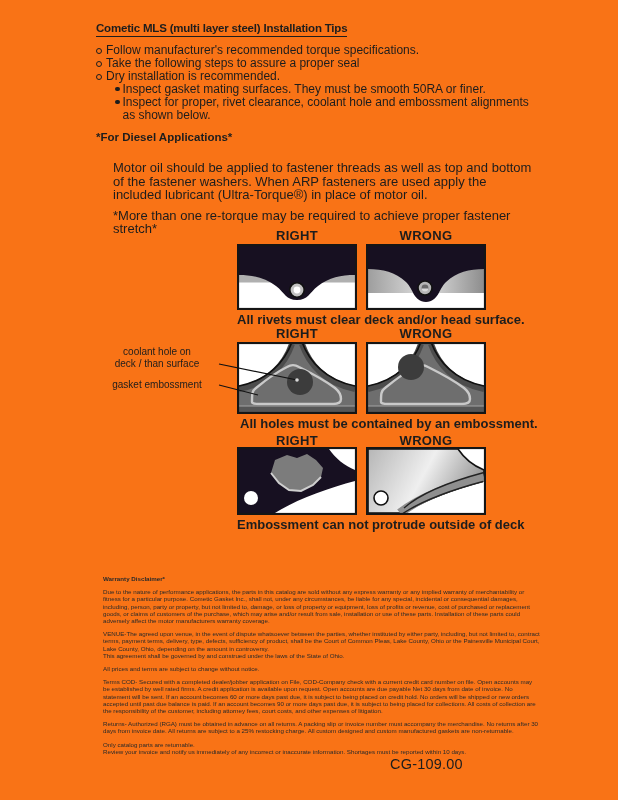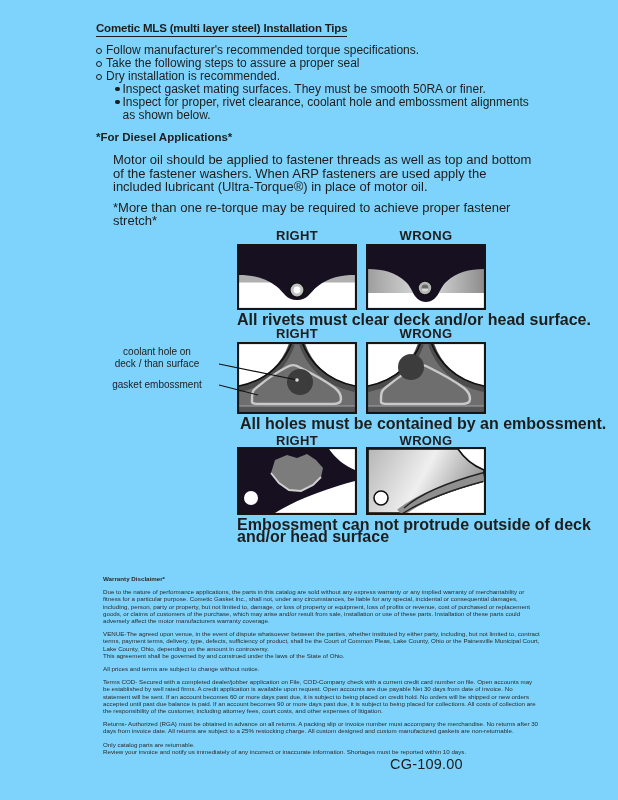--- a/index.html
+++ b/index.html
@@ -1,37 +1,37 @@
 <!DOCTYPE html>
 <html style="--ink: #1d1d1d; --fineprint: #2a2a2a; --diagram-black: #171021; --deck-gray: #b0b0b0; --body-gray: #6e6e6e; --bore-band: #4c4c4c; --emboss-line: #c9c9c9; --hole-gray: #3c3c3c; --panel-border: #151515;"><head>
 <meta charset="utf-8">
 <style>
   html,body{margin:0;padding:0;background:#ffffff;}
-  .page{position:relative;width:618px;height:800px;background:#7dd3fc;overflow:hidden;
+  .page{position:relative;width:618px;height:800px;background:#f97316;overflow:hidden;
         font-family:"Liberation Sans",sans-serif;color:var(--ink,#1d1d1d);}
   
   .top-text{position:absolute;left:96px;top:18px;width:442px;}
   .doc-title{display:inline-block;font-size:11.5px;font-weight:bold;letter-spacing:-0.2px;
              border-bottom:1.5px solid var(--ink,#1d1d1d);padding-bottom:2px;margin-bottom:7px;}
   .tip-list{margin-bottom:9px;}
   .tip-row{display:flex;align-items:flex-start;line-height:13px;font-size:12px;}
   .tip-row.sub{margin-left:19px;}
   .b-open{flex:0 0 auto;width:4px;height:4px;border:1px solid var(--ink,#1d1d1d);border-radius:50%;
           margin:3.5px 4px 0 0;}
   .b-fill{flex:0 0 auto;width:4.5px;height:4.5px;background:var(--ink,#1d1d1d);border-radius:50%;
           margin:3.5px 3px 0 0;}
-  .diesel-heading{font-size:11.5px;font-weight:bold;margin-bottom:10px;}
+  .diesel-heading{font-size:11.5px;font-weight:bold;margin-bottom:18px;}
   .para{font-size:13px;line-height:13.5px;margin-bottom:7px;margin-left:17px;}
   
   .diagrams{position:absolute;left:96px;top:228px;width:420px;height:335px;}
   .dg-label{position:absolute;width:120px;text-align:center;font-size:13px;font-weight:bold;
             letter-spacing:0.3px;}
   .panel{position:absolute;width:120px;}
   .panel svg{display:block;}
-  .dg-caption{position:absolute;font-size:16px;font-weight:bold;line-height:12px;white-space:nowrap;}
+  .dg-caption{position:absolute;font-size:13px;font-weight:bold;line-height:12px;white-space:nowrap;text-align:center;}
   .ann{position:absolute;left:0;width:122px;text-align:center;font-size:10px;line-height:11.5px;}
   .leaders{position:absolute;left:0;top:0;pointer-events:none;}
   
   .f-black{fill:var(--diagram-black,#171021);}
   .f-deck{fill:var(--deck-gray,#b0b0b0);}
   .f-body{fill:var(--body-gray,#6e6e6e);}
   .f-hole{fill:var(--hole-gray,#3c3c3c);}
   .s-border{fill:none;stroke:var(--panel-border,#151515);stroke-width:2.2;}
   .s-emboss{fill:none;stroke:var(--emboss-line,#c9c9c9);stroke-width:2.4;}
   .s-band{fill:none;stroke:var(--bore-band,#4c4c4c);stroke-width:6;}
@@ -184,21 +184,20 @@
         <path d="M2,2 L92,2 C98,11 108,19 118,23 L118,34 C92,41 60,52 38,66 L2,66 Z" fill="url(#gradBand)" stroke="#111" stroke-width="1.6"></path>
         <path d="M118,30 C88,38 54,50 34,66" fill="none" stroke="#8f8f8f" stroke-width="9"></path>
         <path d="M118,25.5 C88,33.5 56,45 38,61" fill="none" stroke="#222" stroke-width="1.3"></path>
         <path d="M117,34.5 C87,42.5 52,55 31,70.5" fill="none" stroke="#222" stroke-width="1.3"></path>
         <circle cx="15" cy="51" r="7" fill="#ffffff" stroke="#111" stroke-width="1.6"></circle>
         <rect x="1" y="1" width="118" height="66" class="s-border"></rect>
       </svg>
     </div>
     <div class="dg-caption" style="left:141px;top:291px;">
       <div>Embossment can not protrude outside of deck</div>
-      <div>and/or head surface</div>
     </div>
   </div>
 
   <div class="fineprint">
     <div class="fp-h">Warranty Disclaimer*</div>
     <div class="fp-p">Due to the nature of performance applications, the parts in this catalog are sold without any express warranty or any implied warranty of merchantability or fitness for a particular purpose.  Cometic Gasket Inc., shall not, under any circumstances, be liable for any special, incidental or consequential damages, including, person, party or property, but not limited to, damage, or loss of property or equipment, loss of profits or revenue, cost of purchased or replacement goods, or claims of customers of the purchase, which may arise and/or result from sale, installation or use of these parts.  Installation of these parts could adversely affect the motor manufacturers warranty coverage.</div>
     <div>VENUE-The agreed upon venue, in the event of dispute whatsoever between the parties, whether instituted by either party, including, but not limited to, contract terms, payment terms, delivery, type, defects, sufficiency of product, shall be the Court of Common Pleas, Lake County, Ohio or the Painesville Municipal Court, Lake County, Ohio, depending on the amount in controversy.</div>
     <div class="fp-p">This agreement shall be governed by and construed under the laws of the State of Ohio.</div>
     <div class="fp-p">All prices and terms are subject to change without notice.</div>
     <div class="fp-p">Terms COD- Secured with a completed dealer/jobber application on File, COD-Company check with a current credit card number on file.  Open accounts may be established by well rated firms.  A credit application is available upon request.  Open accounts are due payable Net 30 days from date of invoice.  No statement will be sent.  If an account becomes 60 or more days past due, it is subject to being placed on credit hold.  No orders will be shipped or new orders accepted until past due balance is paid.  If an account becomes 90 or more days past due, it is subject to being placed for collections.  All costs of collection are the responsibility of the customer, including attorney fees, court costs, and other expenses of litigation.</div>

